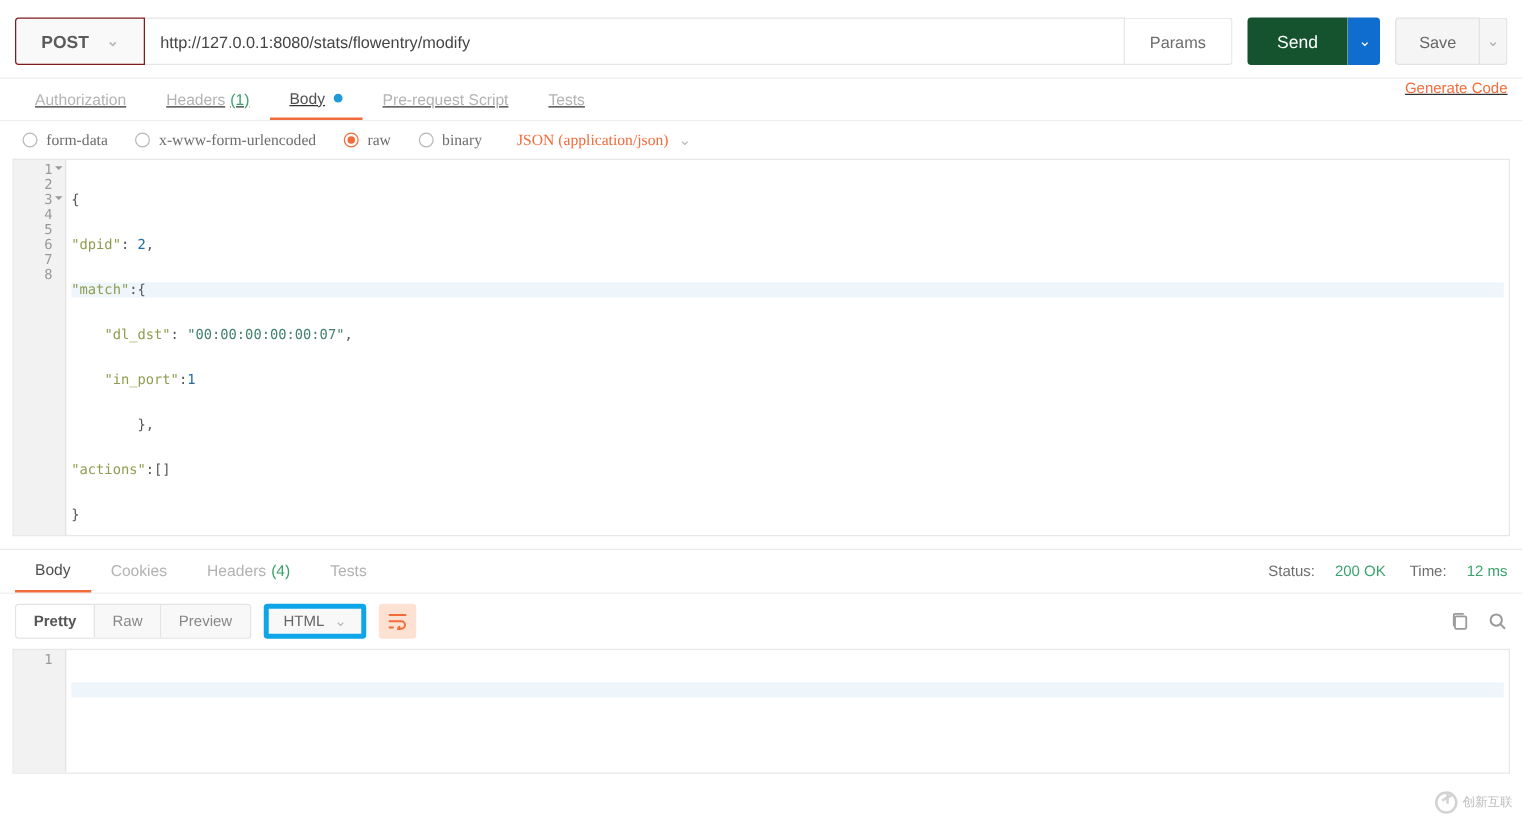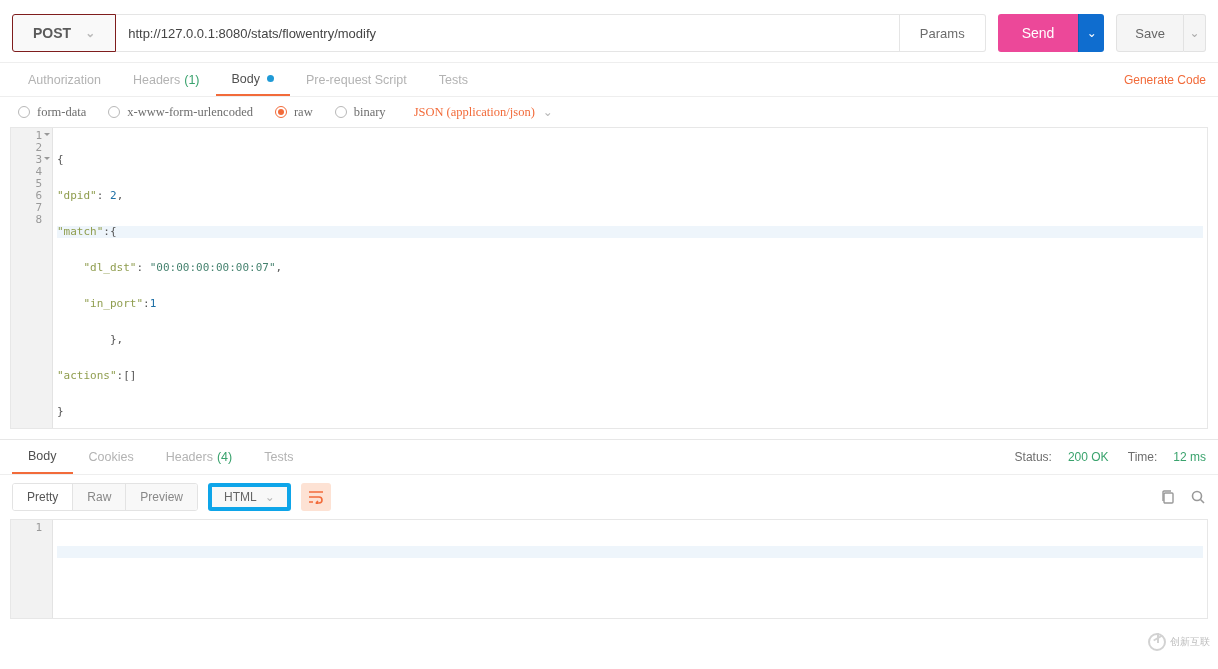--- a/index.html
+++ b/index.html
@@ -6,27 +6,27 @@
 body{font-family:-apple-system,BlinkMacSystemFont,"Segoe UI",sans-serif;font-size:13px;color:#333;background:#fff;width:1218px;height:669px;overflow:hidden;}
 
 
 .request-bar{display:flex;align-items:center;padding:14px 12px 10px;border-bottom:1px solid #eee;}
 .method-select{display:flex;align-items:center;height:38px;padding:0 20px;border:1px solid #7f1d1d;border-radius:3px 0 0 3px;background:#f9f9f9;color:#5b5b5b;font-weight:600;font-size:14px;}
 .method-select .chev{margin-left:14px;color:#bbb;}
 .url-input{flex:1;height:38px;border:1px solid #e5e5e5;border-left:none;padding:0 12px;font-size:13px;color:#444;display:flex;align-items:center;}
 .params-seg{height:38px;padding:0 20px;border:1px solid #e5e5e5;border-left:none;border-radius:0 3px 3px 0;color:#6c6c6c;display:flex;align-items:center;}
 .btn-group{display:flex;margin-left:12px;}
 .btn{height:38px;display:flex;align-items:center;border-radius:3px;}
-.btn-send-main{background:#ec4899;color:#fff;padding:0 24px;border-radius:3px 0 0 3px;font-size:14px;}
+.btn-send-main{background:#14532d;color:#fff;padding:0 24px;border-radius:3px 0 0 3px;font-size:14px;}
 .btn-send-arrow{background:#0f6dcf;color:#fff;width:26px;justify-content:center;border-radius:0 3px 3px 0;border-left:1px solid #0a5fb6;}
 .btn-save-main{background:#f5f5f5;border:1px solid #e2e2e2;color:#666;padding:0 18px;border-radius:3px 0 0 3px;}
 .btn-save-arrow{background:#f5f5f5;border:1px solid #e2e2e2;border-left:none;color:#aaa;width:22px;justify-content:center;border-radius:0 3px 3px 0;}
 
 
-.req-tabs{display:flex;align-items:center;padding:0 12px;border-bottom:1px solid #eee;height:34px;}
+.req-tabs{display:flex;align-items:flex-start;padding:0 12px;border-bottom:1px solid #eee;height:34px;text-decoration:underline;}
 .req-tab{padding:0 16px;height:100%;display:flex;align-items:center;color:#b3b3b3;font-size:12.5px;cursor:pointer;}
 .req-tab.active{color:#505050;border-bottom:2px solid #f26b3a;}
 .count{color:#39a26d;margin-left:4px;}
 .dot{width:7px;height:7px;border-radius:50%;background:#1f9ad6;margin-left:7px;}
 .gen-code{margin-left:auto;color:#f26b3a;font-size:12px;cursor:pointer;}
 
 
 .body-type-row{display:flex;align-items:center;padding:6px 18px;height:30px;font-family:Liberation Serif, serif;}
 .radio{width:12px;height:12px;border-radius:50%;border:1px solid #b8b8b8;margin-right:7px;position:relative;background:#fff;}
 .radio.checked{border-color:#f26b3a;}
@@ -53,21 +53,21 @@
 .resp-tab{padding:0 16px;height:100%;display:flex;align-items:center;color:#b3b3b3;font-size:12.5px;cursor:pointer;}
 .resp-tab.active{color:#505050;border-bottom:2px solid #f26b3a;}
 .status-block{margin-left:auto;color:#6d6d6d;font-size:12px;}
 .status-val{color:#3aa36d;margin-left:16px;margin-right:16px;}
 
 
 .view-toolbar{display:flex;align-items:center;padding:8px 12px;}
 .seg{display:flex;border:1px solid #e3e3e3;border-radius:3px;overflow:hidden;height:28px;}
 .seg span{padding:0 14px;display:flex;align-items:center;color:#888;font-size:12px;border-right:1px solid #e3e3e3;cursor:pointer;}
 .seg span:last-child{border-right:none;}
-.seg span.active{background:#fff;color:#555;}
+.seg span.active{background:#fff;color:#555;font-weight:bold;}
 .seg span:not(.active){background:#f8f8f8;}
 .fmt-select{display:flex;align-items:center;height:28px;border:4px solid #0ea5e9;border-radius:3px;padding:0 12px;margin-left:10px;background:#f8f8f8;color:#666;font-size:12px;}
 .fmt-select .chev{margin-left:8px;color:#b8b8b8;}
 .wrap-btn{width:30px;height:28px;display:flex;align-items:center;justify-content:center;border-radius:3px;background:#fde2d4;margin-left:10px;color:#f26b3a;}
 .icon-right{margin-left:auto;color:#999;display:flex;gap:14px;}
 
 
 .resp-editor{margin:0 10px 0;border:1px solid #e7e7e7;height:100px;display:flex;font-family:Menlo,Consolas,monospace;font-size:11px;overflow:hidden;}
 .resp-editor .code-line.hl{background:#eef5fb;}
 

